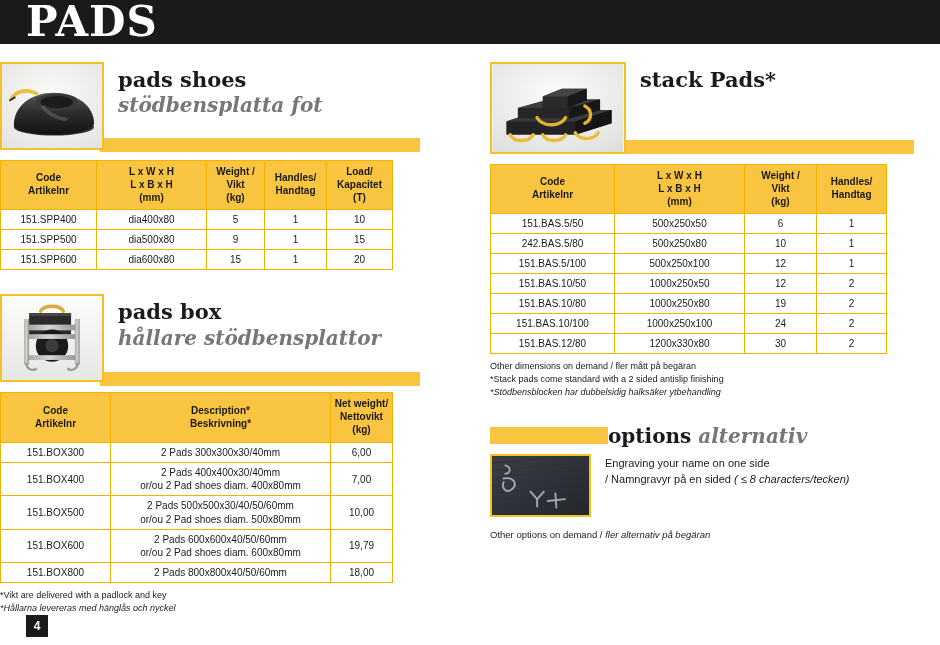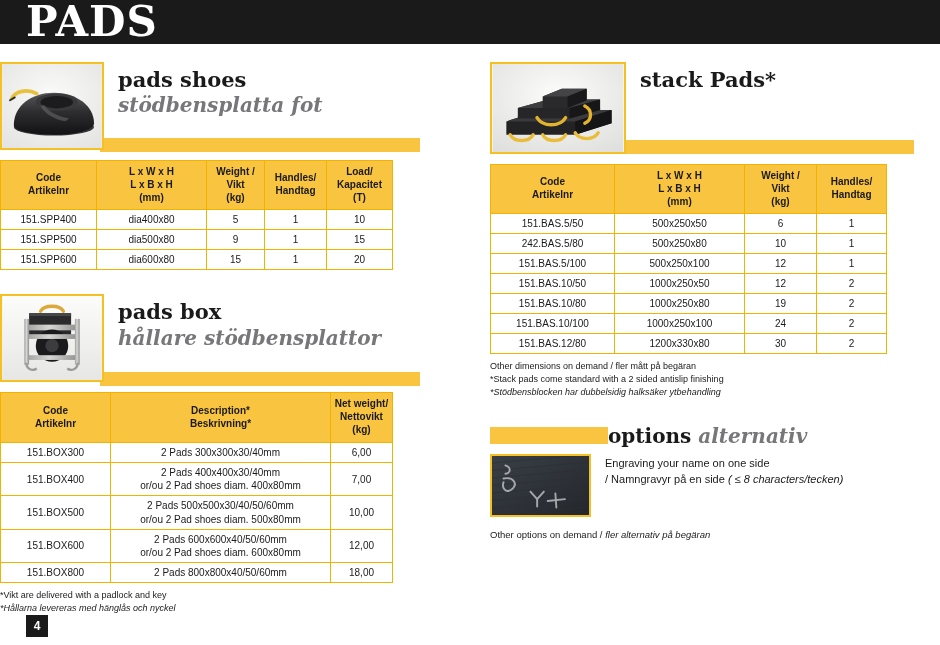--- a/index.html
+++ b/index.html
@@ -376,21 +376,21 @@
             <span>or/ou 2 Pad shoes diam. 500x80mm</span>
           </td>
           <td>10,00</td>
         </tr>
         <tr>
           <td>151.BOX600</td>
           <td class="desc">
             <span>2 Pads 600x600x40/50/60mm</span><br>
             <span>or/ou 2 Pad shoes diam. 600x80mm</span>
           </td>
-          <td>12,00</td>
+          <td>19,79</td>
         </tr>
         <tr>
           <td>151.BOX800</td>
           <td class="desc">
             <span>2 Pads 800x800x40/50/60mm</span>
           </td>
           <td>18,00</td>
         </tr>
       </tbody>
     </table>
@@ -556,21 +556,21 @@
                 <path d="M54 38 L47 46"></path>
                 <path d="M47 46 L47 54"></path>
               <path d="M58 48 L76 46"></path>
                 <path d="M66 40 L67 55"></path>
             </g>
           </svg>
         </div>
         <div class="options-text">
           <div>Engraving your name on one side</div>
           <div>
-            <span>/ Namngravyr på en side </span><span class="sv">( ≤ 8 characters/tecken)</span>
+            <span>/ Namngravyr på en sided </span><span class="sv">( ≤ 8 characters/tecken)</span>
           </div>
         </div>
       </div>
       <div class="options-foot">
         <span>Other options on demand / </span><span class="sv">fler alternativ på begäran</span>
       </div>
     </div>
 
   </div>
 </div>

